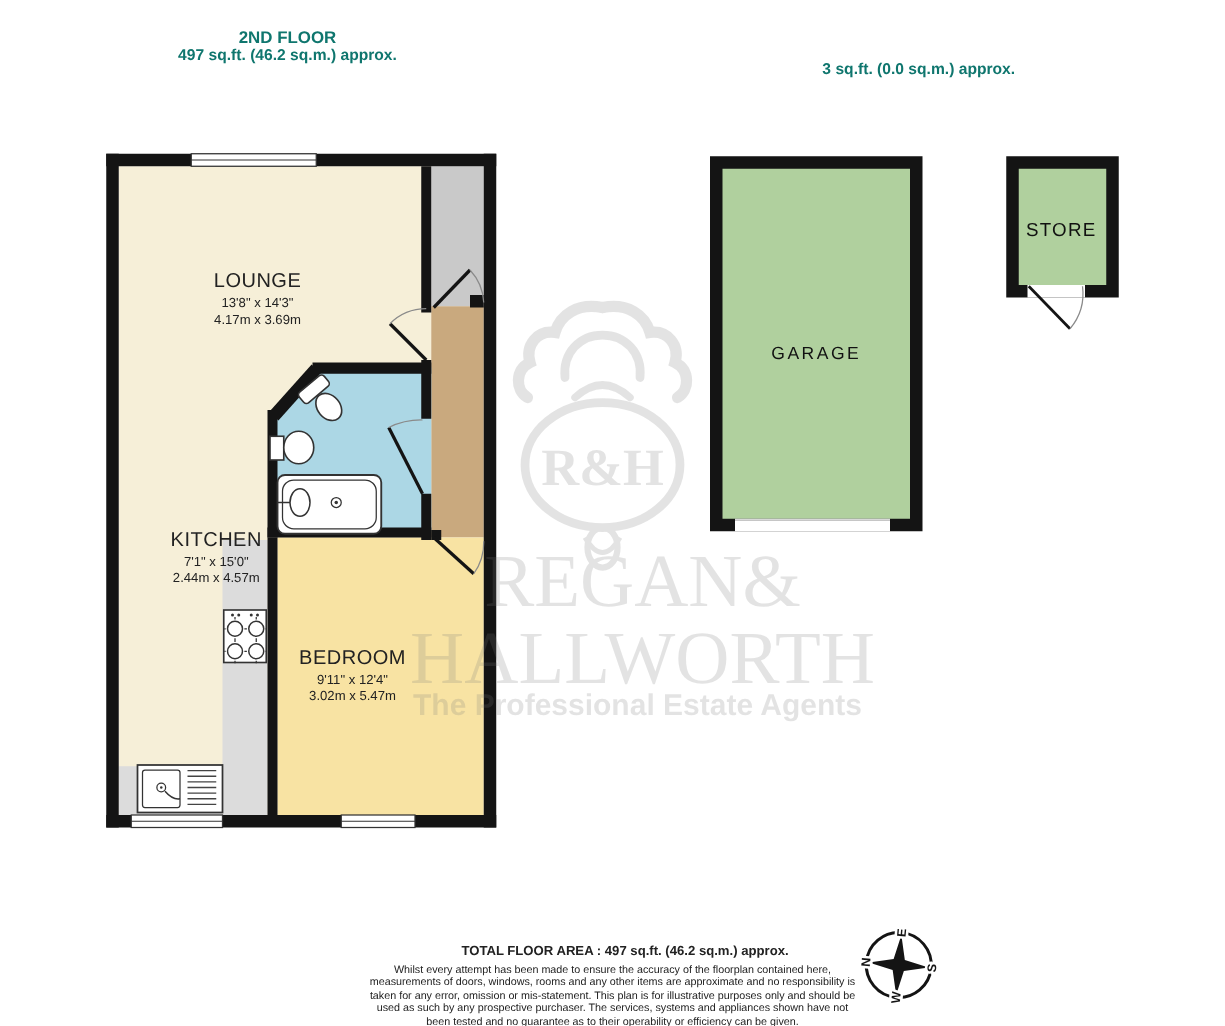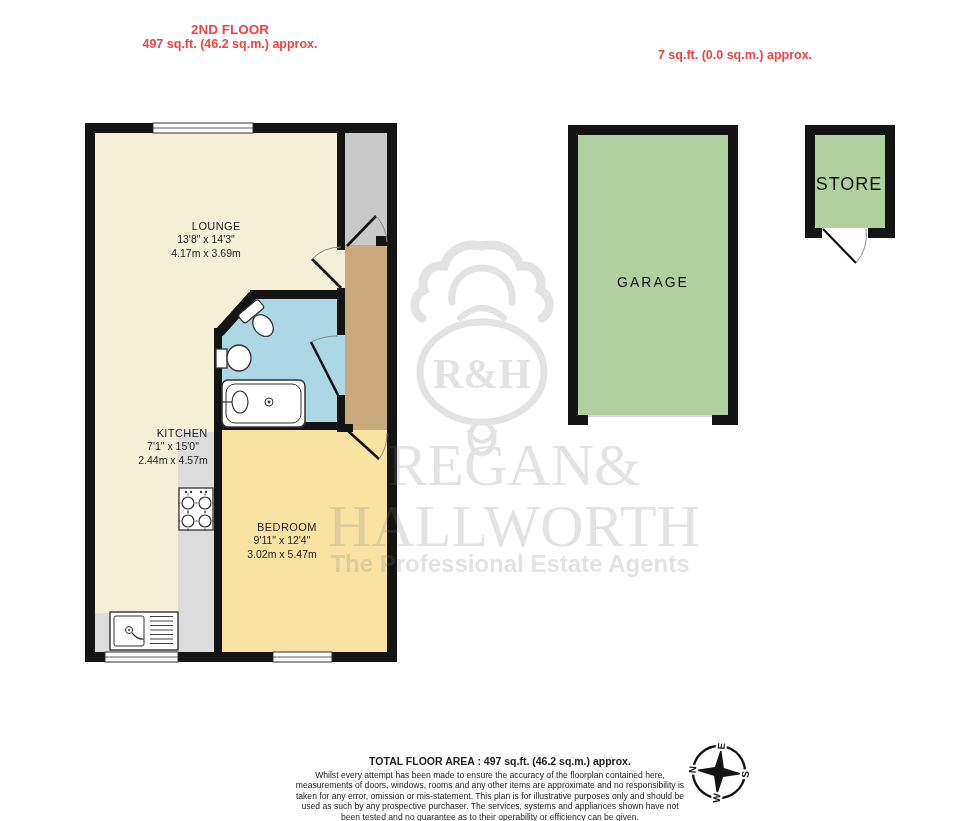--- a/index.html
+++ b/index.html
@@ -1,28 +1,28 @@
 <!DOCTYPE html>
 <html><head>
 <meta charset="utf-8">
 <style>
   html,body{margin:0;padding:0;background:#fff;}
   .stage{position:relative;width:980px;height:821px;background:#fff;overflow:hidden;
          font-family:"Liberation Sans", sans-serif;}
   .stage svg{position:absolute;left:0;top:0;}
-  .hdr{position:absolute;transform:translateX(-50%);text-align:center;color:#ef4444;white-space:nowrap;}
+  .hdr{position:absolute;transform:translateX(-50%);text-align:center;color:#0f766e;white-space:nowrap;}
   .hdr .t1{font-size:13.5px;font-weight:bold;}
   .hdr .t2{font-size:12.5px;font-weight:bold;}
   .room-label{position:absolute;transform:translate(-50%,-50%);text-align:center;color:#222;
               line-height:1.3;white-space:nowrap;}
-  .room-label .rname{font-size:11px;letter-spacing:.4px;text-align:right;}
+  .room-label .rname{font-size:16px;letter-spacing:.4px;text-align:right;}
   .room-label .dims{font-size:10.5px;}
   .big-label{position:absolute;transform:translate(-50%,-50%);color:#111;white-space:nowrap;}
   .garage-size{font-size:14px;letter-spacing:2px;}
-  .store-size{font-size:18px;letter-spacing:1px;text-align:right;}
+  .store-size{font-size:15px;letter-spacing:1px;text-align:right;}
   .footer{position:absolute;left:0;top:755px;width:980px;text-align:center;color:#222;}
   .footer .total{font-size:10.5px;font-weight:bold;margin-bottom:3px;padding-left:20px;}
   .footer .disc{font-size:8.6px;line-height:1.22;width:392px;margin:0 auto;}
 </style>
 </head>
 <body>
 
 <div class="stage">
 
   <svg width="980" height="821" viewBox="0 0 980 821">
@@ -175,21 +175,21 @@
         <text x="-26" y="3.5">W</text>
       </g>
     </g>
   </svg>
 
   <div class="hdr" style="left:230px;top:22px">
     <div class="t1">2ND FLOOR</div>
     <div class="t2">497 sq.ft. (46.2 sq.m.) approx.</div>
   </div>
   <div class="hdr" style="left:735px;top:48px">
-    <div class="t2">7 sq.ft. (0.0 sq.m.) approx.</div>
+    <div class="t2">3 sq.ft. (0.0 sq.m.) approx.</div>
   </div>
 
   <div class="room-label" style="left:206px;top:240px">
     <div class="rname">LOUNGE</div>
     <div class="dims">13'8" x 14'3"</div>
     <div class="dims">4.17m x 3.69m</div>
   </div>
   <div class="room-label" style="left:173px;top:447px">
     <div class="rname">KITCHEN</div>
     <div class="dims">7'1" x 15'0"</div>

